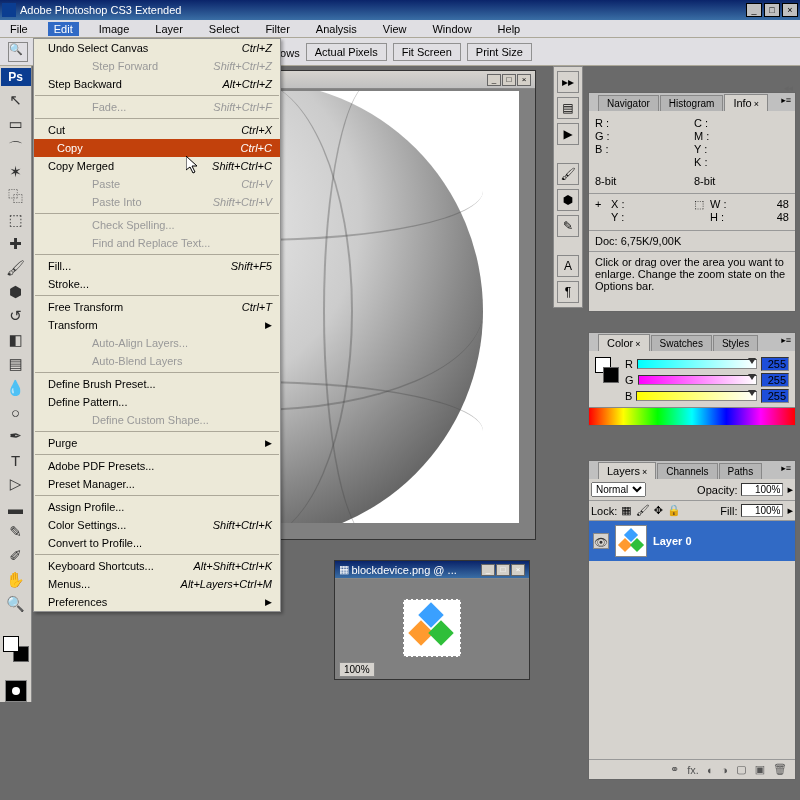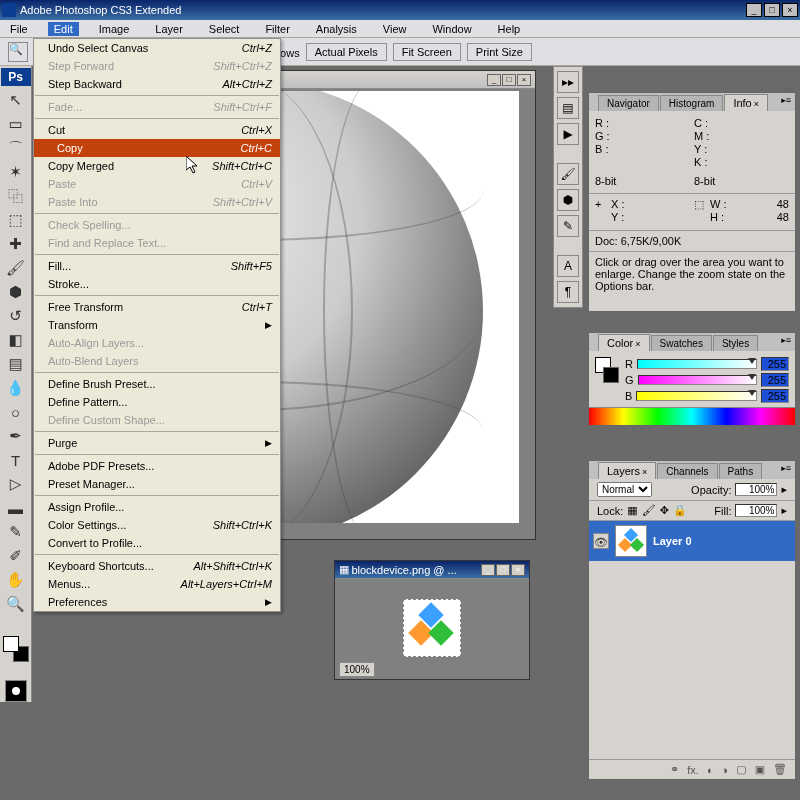--- a/index.html
+++ b/index.html
@@ -13,21 +13,21 @@
 .menubar { background: #e0dfe3; height: 18px; display: flex; align-items: center; padding: 4px 4px; gap: 14px; border-bottom: 1px solid #aca899; }
 .menubar span { padding: 1px 6px; }
 .menubar span.open { background: #316ac5; color: white; }
 
 .optionsbar { background: #e0dfe3; height: 28px; display: flex; align-items: center; padding: 0 8px; gap: 6px; border-bottom: 1px solid #aca899; }
 .optionsbar .btn { background: #e0dfe3; border: 1px solid #919191; padding: 2px 8px; }
 .optionsbar .sq { width: 20px; height: 20px; border: 1px solid #888; }
 
 .dropdown { position: absolute; left: 33px; top: 38px; width: 248px; background: #ece9d8; border: 1px solid #919191; box-shadow: 2px 2px 3px rgba(0,0,0,0.3); z-index: 100; }
 .dropdown .item { display: flex; padding: 3px 8px 3px 14px; align-items: center; }
-.dropdown .item.disabled { color: #999; }
+.dropdown .item.disabled { color: #999; margin-left: 44px; }
 .dropdown .item.highlight { background: #c2410c; color: white; padding-left: 23px; }
 .dropdown .item .sc { margin-left: auto; font-style: italic; }
 .dropdown .item .arrow { margin-left: auto; font-size: 9px; }
 .dropdown .sep { height: 1px; background: #aca899; margin: 2px 1px; }
 
 .toolbox { position: absolute; left: 0; top: 66px; width: 32px; background: #d6d3ce; border-right: 1px solid #888; display: flex; flex-direction: column; align-items: center; padding-top: 2px; }
 .toolbox .hdr { width: 30px; height: 18px; background: #0b3d91; color: white; font-weight: bold; text-align: center; line-height: 18px; font-size: 12px; margin-bottom: 2px; }
 .toolbox .tool { width: 24px; height: 24px; margin: 0; display: flex; align-items: center; justify-content: center; font-size: 15px; color: #333; }
 .toolbox .swatches { margin-top: 20px; position: relative; width: 26px; height: 26px; }
 .toolbox .swatches .fg { position: absolute; width: 16px; height: 16px; background: white; border: 1px solid #000; left: 0; top: 0; z-index: 2; }
@@ -68,21 +68,21 @@
 .info-divider { border-top: 1px solid #999; margin: 4px -6px; }
 
 .color-panel { top: 332px; width: 208px; }
 .slider-row { display: flex; align-items: center; gap: 4px; margin-bottom: 2px; }
 .slider-row .track { flex: 1; height: 10px; border: 1px inset #888; position: relative; }
 .slider-row .thumb { position: absolute; right: 0; top: -2px; width: 0; height: 0; border-left: 4px solid transparent; border-right: 4px solid transparent; border-top: 6px solid #333; }
 .slider-row .val { width: 28px; border: 1px inset #888; background: #1d4ed8; text-align: right; padding: 0 2px; }
 .spectrum { height: 18px; background: linear-gradient(to right, red, yellow, lime, cyan, blue, magenta, red); margin: 4px -6px -6px; border-top: 1px solid #888; }
 
 .layers-panel { top: 460px; width: 208px; height: 320px; }
-.layers-panel .ctrl-row { display: flex; align-items: center; gap: 4px; padding: 3px 8px; border-bottom: 1px solid #999; }
+.layers-panel .ctrl-row { display: flex; align-items: center; gap: 4px; padding: 3px 2px; border-bottom: 1px solid #999; }
 .layers-panel select { font-size: 10px; }
 .layers-panel .inp { width: 42px; border: 1px inset #888; background: white; text-align: right; font-size: 10px; padding: 0 2px; }
 .layer-item { display: flex; align-items: center; background: #316ac5; color: white; padding: 4px; gap: 6px; }
 .layer-item .eye { width: 16px; height: 16px; background: #d6d3ce; color: #333; text-align: center; line-height: 16px; border: 1px solid #888; }
 .layer-item .thumb { width: 32px; height: 32px; background: white; border: 1px solid #888; position: relative; }
 .layers-footer { position: absolute; bottom: 0; left: 0; right: 0; height: 20px; background: #d6d3ce; border-top: 1px solid #999; display: flex; align-items: center; justify-content: flex-end; gap: 8px; padding: 0 8px; font-size: 11px; color: #555; }
 
 .cursor { position: absolute; z-index: 200; pointer-events: none; }
 </style>
 </head>

